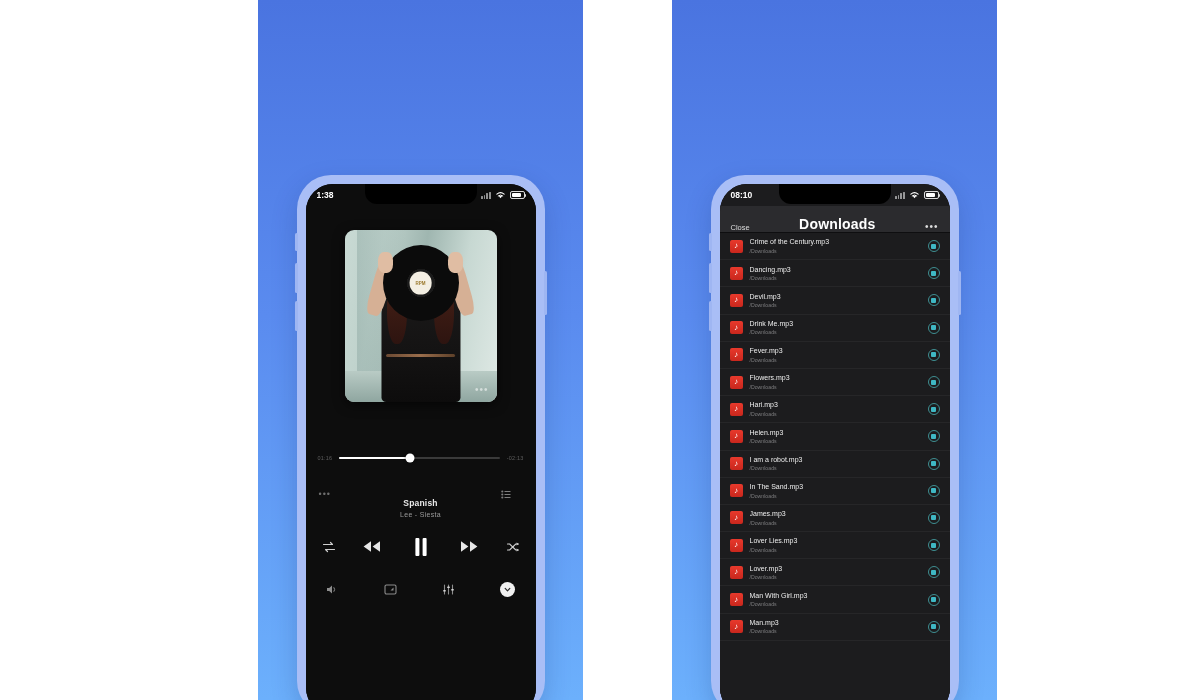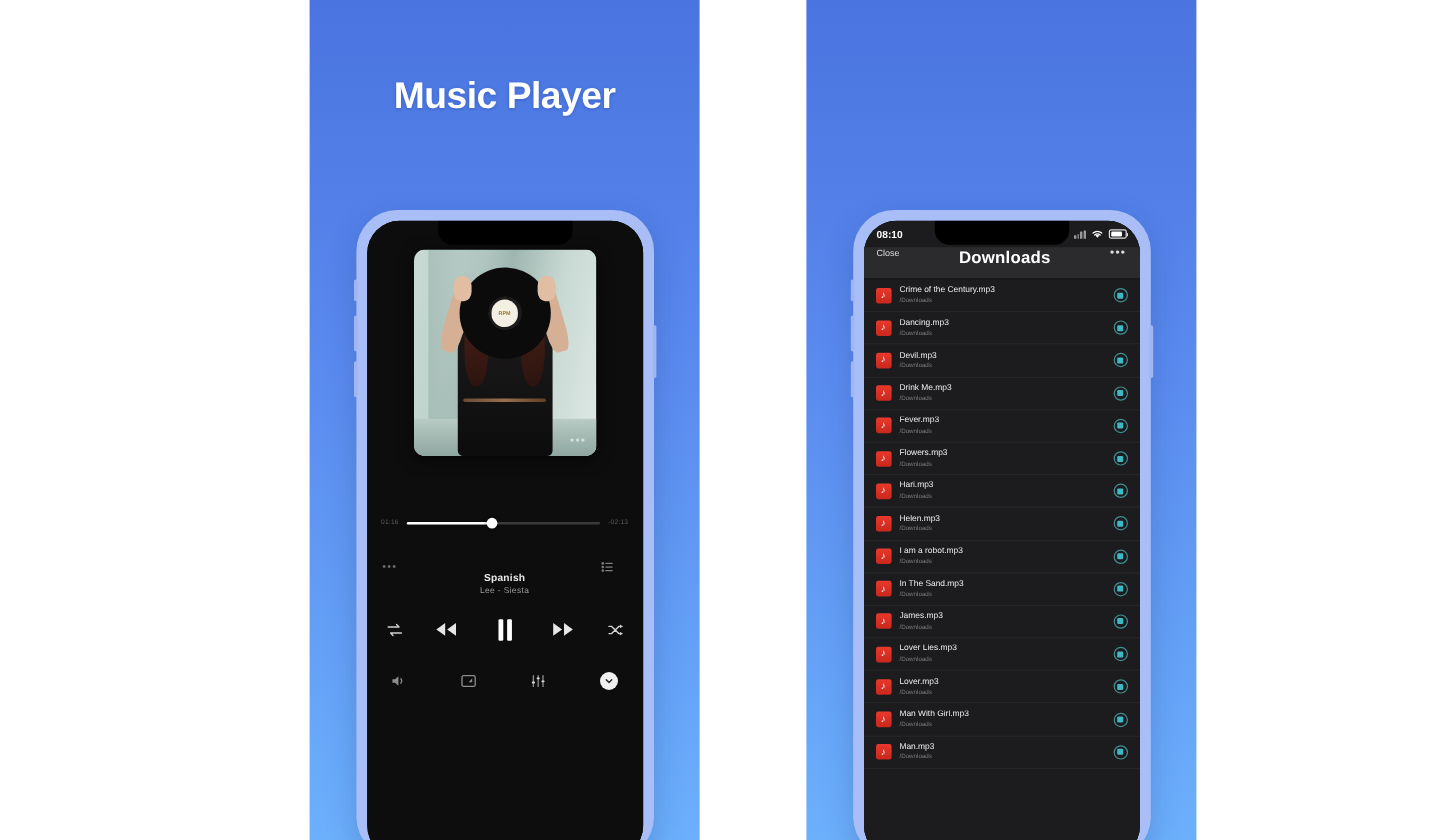--- a/index.html
+++ b/index.html
@@ -211,21 +211,21 @@
   .ctrl2{ width:13px; height:13px; color:#8d8d8d; display:flex;align-items:center;justify-content:center;}
   .ctrl2.round{
     width:15px;height:15px;border-radius:50%;background:#f0f0f0;color:#2a2a2a;
   }
 
   
   .dl { position:absolute; inset:0; background:#1c1c1e; display:flex; flex-direction:column;}
   .dl-header{
     height:27px; flex:none;
     background:#2b2b2e;
-    display:flex; align-items:flex-start; justify-content:space-between;
+    display:flex; align-items:flex-end; justify-content:space-between;
     padding:0 11px;
     border-bottom:1px solid #0e0e10;
   }
   .dl-close{ color:#dcdcdc; font-size:7.5px; }
   .dl-title{ color:#ffffff; font-size:14px; font-weight:bold; letter-spacing:.2px; }
   .dl-more{ color:#dcdcdc; font-size:10px; letter-spacing:1px; line-height:1; }
 
   .dl-list{ flex:1; overflow:hidden; background:#1c1c1e; }
   .dl-item{
     display:flex; align-items:center; gap:7px;
@@ -251,32 +251,50 @@
   .dlbtn i{ display:block; width:5px;height:5px;background:#3fb8c4;border-radius:1px;}
   svg{ display:block; }
 </style>
 </head>
 <body>
 
 <div class="stage">
   <div class="spacer-left"></div>
 
   <div class="panel">
-    <div class="panel-title">Music Player</div>
 
     <div class="phone">
       <div class="btn-side btn-silent"></div>
       <div class="btn-side btn-volup"></div>
       <div class="btn-side btn-voldn"></div>
       <div class="btn-side btn-power"></div>
 
       <div class="screen">
         <div class="notch"></div>
 
         <div class="player">
+          <div class="statusbar">
+            <span>1:38</span>
+            <span class="sb-right">
+              <span class="sig">
+                  <i></i>
+                  <i></i>
+                  <i></i>
+                  <i></i>
+                </span>
+              <svg width="11" height="8" viewBox="0 0 11 8">
+                <path d="M5.5 7.2 3.9 5.3a2.6 2.6 0 0 1 3.2 0z" fill="#fff"></path>
+                <path d="M1.9 3.2a5.6 5.6 0 0 1 7.2 0" stroke="#fff" stroke-width="1.1" fill="none" stroke-linecap="round"></path>
+                <path d="M3.2 4.9a3.6 3.6 0 0 1 4.6 0" stroke="#fff" stroke-width="1" fill="none" stroke-linecap="round"></path>
+              </svg>
+              <span class="batt">
+                  <b></b>
+                </span>
+            </span>
+          </div>
 
           <div class="art-wrap">
             <div class="art">
               <div class="art-photo">
                 <div class="wall"></div>
                 <div class="floor"></div>
                 <div class="torso"></div>
                 <div class="belt"></div>
                 <div class="hair-l"></div>
                 <div class="hair-r"></div>

